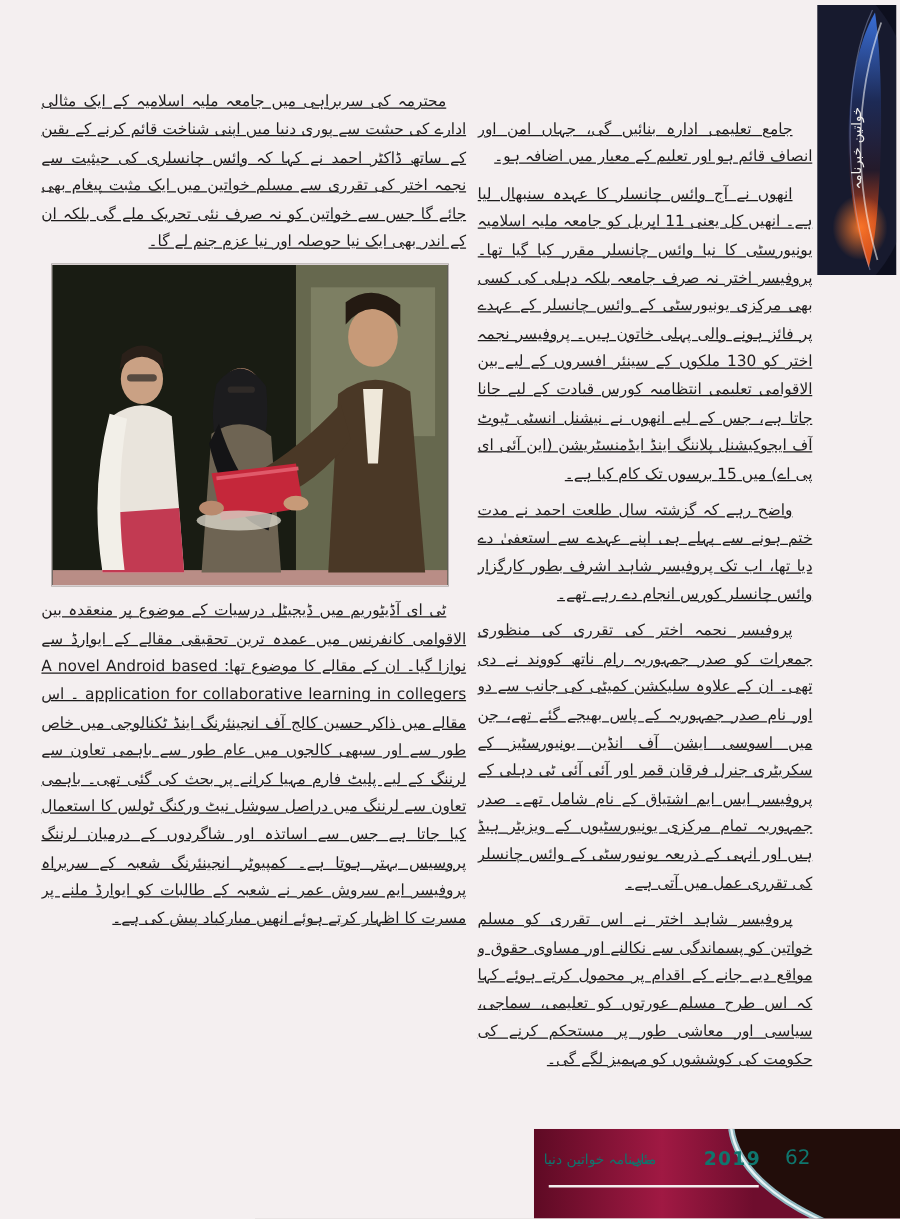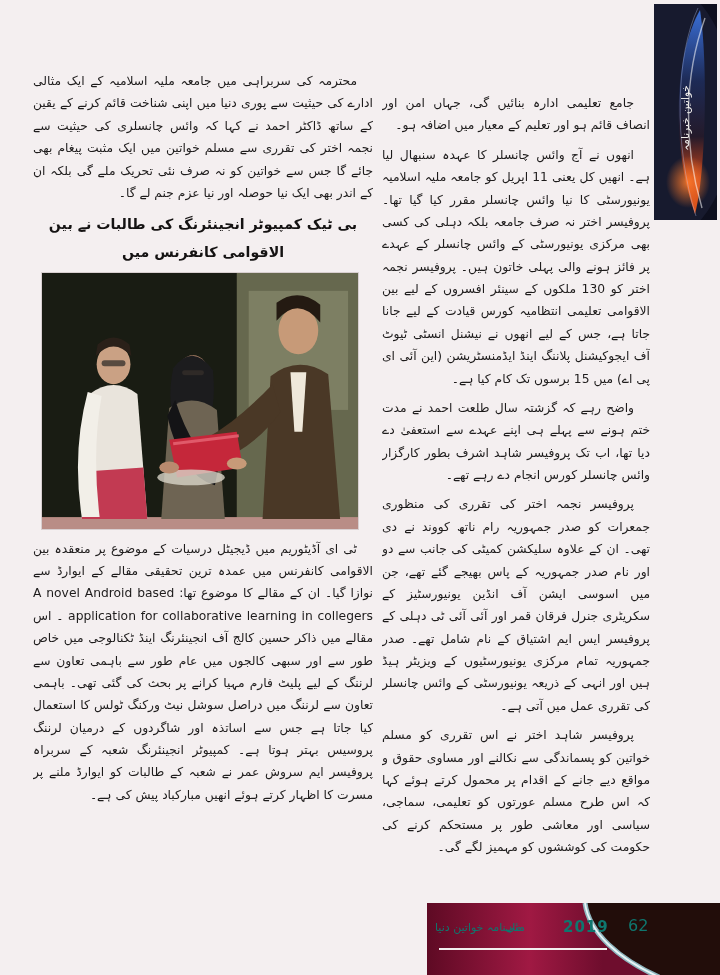--- a/index.html
+++ b/index.html
@@ -3,21 +3,21 @@
 <meta charset="utf-8">
 <style>
   html,body{margin:0;padding:0;background:#d9d4d4;}
   .page{
     position:relative;width:720px;height:975px;margin:0 auto;
     background:#f4eff0;overflow:hidden;
     font-family:"DejaVu Sans",sans-serif;color:#1e1c1c;
   }
   
   .col{position:absolute;direction:rtl;text-align:justify;overflow:hidden;}
-  .col p{margin:0 0 7px 0;font-size:12.3px;line-height:1.82;text-indent:16px;}
+  .col p{margin:0 0 7px 0;font-size:12.3px;line-height:1.82;text-indent:16px;text-decoration:underline;}
   .col-left{left:33px;top:70px;width:340px;height:838px;}
   .col-right{left:382px;top:64px;width:268px;height:842px;margin-top:28px;}
   .headline{
     font-weight:bold;font-size:14.2px;line-height:1.95;text-align:center;
     margin:4px 0 5px 0;color:#141212;
   }
   
   .photo-frame{
     width:318px;height:258px;margin:4px 14px 8px 4px;
     background:#14160f;border:1px solid #d8cfd0;box-sizing:border-box;
@@ -82,21 +82,20 @@
     <p>جامع تعلیمی ادارہ بنائیں گی، جہاں امن اور انصاف قائم ہو اور تعلیم کے معیار میں اضافہ ہو۔</p>
     <p>انھوں نے آج وائس چانسلر کا عہدہ سنبھال لیا ہے۔ انھیں کل یعنی 11 اپریل کو جامعہ ملیہ اسلامیہ یونیورسٹی کا نیا وائس چانسلر مقرر کیا گیا تھا۔ پروفیسر اختر نہ صرف جامعہ بلکہ دہلی کی کسی بھی مرکزی یونیورسٹی کے وائس چانسلر کے عہدے پر فائز ہونے والی پہلی خاتون ہیں۔ پروفیسر نجمہ اختر کو 130 ملکوں کے سینئر افسروں کے لیے بین الاقوامی تعلیمی انتظامیہ کورس قیادت کے لیے جانا جاتا ہے، جس کے لیے انھوں نے نیشنل انسٹی ٹیوٹ آف ایجوکیشنل پلاننگ اینڈ ایڈمنسٹریشن (این آئی ای پی اے) میں 15 برسوں تک کام کیا ہے۔</p>
     <p>واضح رہے کہ گزشتہ سال طلعت احمد نے مدت ختم ہونے سے پہلے ہی اپنے عہدے سے استعفیٰ دے دیا تھا، اب تک پروفیسر شاہد اشرف بطور کارگزار وائس چانسلر کورس انجام دے رہے تھے۔</p>
     <p>پروفیسر نجمہ اختر کی تقرری کی منظوری جمعرات کو صدر جمہوریہ رام ناتھ کووند نے دی تھی۔ ان کے علاوہ سلیکشن کمیٹی کی جانب سے دو اور نام صدر جمہوریہ کے پاس بھیجے گئے تھے، جن میں اسوسی ایشن آف انڈین یونیورسٹیز کے سکریٹری جنرل فرقان قمر اور آئی آئی ٹی دہلی کے پروفیسر ایس ایم اشتیاق کے نام شامل تھے۔ صدر جمہوریہ تمام مرکزی یونیورسٹیوں کے ویزیٹر ہیڈ ہیں اور انہی کے ذریعہ یونیورسٹی کے وائس چانسلر کی تقرری عمل میں آتی ہے۔</p>
     <p>پروفیسر شاہد اختر نے اس تقرری کو مسلم خواتین کو پسماندگی سے نکالنے اور مساوی حقوق و مواقع دیے جانے کے اقدام پر محمول کرتے ہوئے کہا کہ اس طرح مسلم عورتوں کو تعلیمی، سماجی، سیاسی اور معاشی طور پر مستحکم کرنے کی حکومت کی کوششوں کو مہمیز لگے گی۔</p>
 
   </div>
 
   <div class="col col-left">
     <p>محترمہ کی سربراہی میں جامعہ ملیہ اسلامیہ کے ایک مثالی ادارے کی حیثیت سے پوری دنیا میں اپنی شناخت قائم کرنے کے یقین کے ساتھ ڈاکٹر احمد نے کہا کہ وائس چانسلری کی حیثیت سے نجمہ اختر کی تقرری سے مسلم خواتین میں ایک مثبت پیغام بھی جائے گا جس سے خواتین کو نہ صرف نئی تحریک ملے گی بلکہ ان کے اندر بھی ایک نیا حوصلہ اور نیا عزم جنم لے گا۔</p>
-    <div class="headline">بی ٹیک کمپیوٹر انجینئرنگ کی طالبات نے بین الاقوامی کانفرنس میں</div>
 
     <div class="photo-frame">
       <svg viewBox="0 0 318 258" preserveAspectRatio="none">
         <rect x="0" y="0" width="318" height="258" fill="#191c13"></rect>
         <rect x="196" y="0" width="122" height="258" fill="#66684e"></rect>
         <rect x="208" y="18" width="100" height="120" fill="#7d7f63"></rect>
         <rect x="0" y="246" width="318" height="12" fill="#b98d86"></rect>
 
         <ellipse cx="72" cy="92" rx="17" ry="20" fill="#caa184"></ellipse>
         <path d="M54,84 q18,-20 36,0 l-2,-12 q-16,-14 -32,0 Z" fill="#2a2019"></path>

